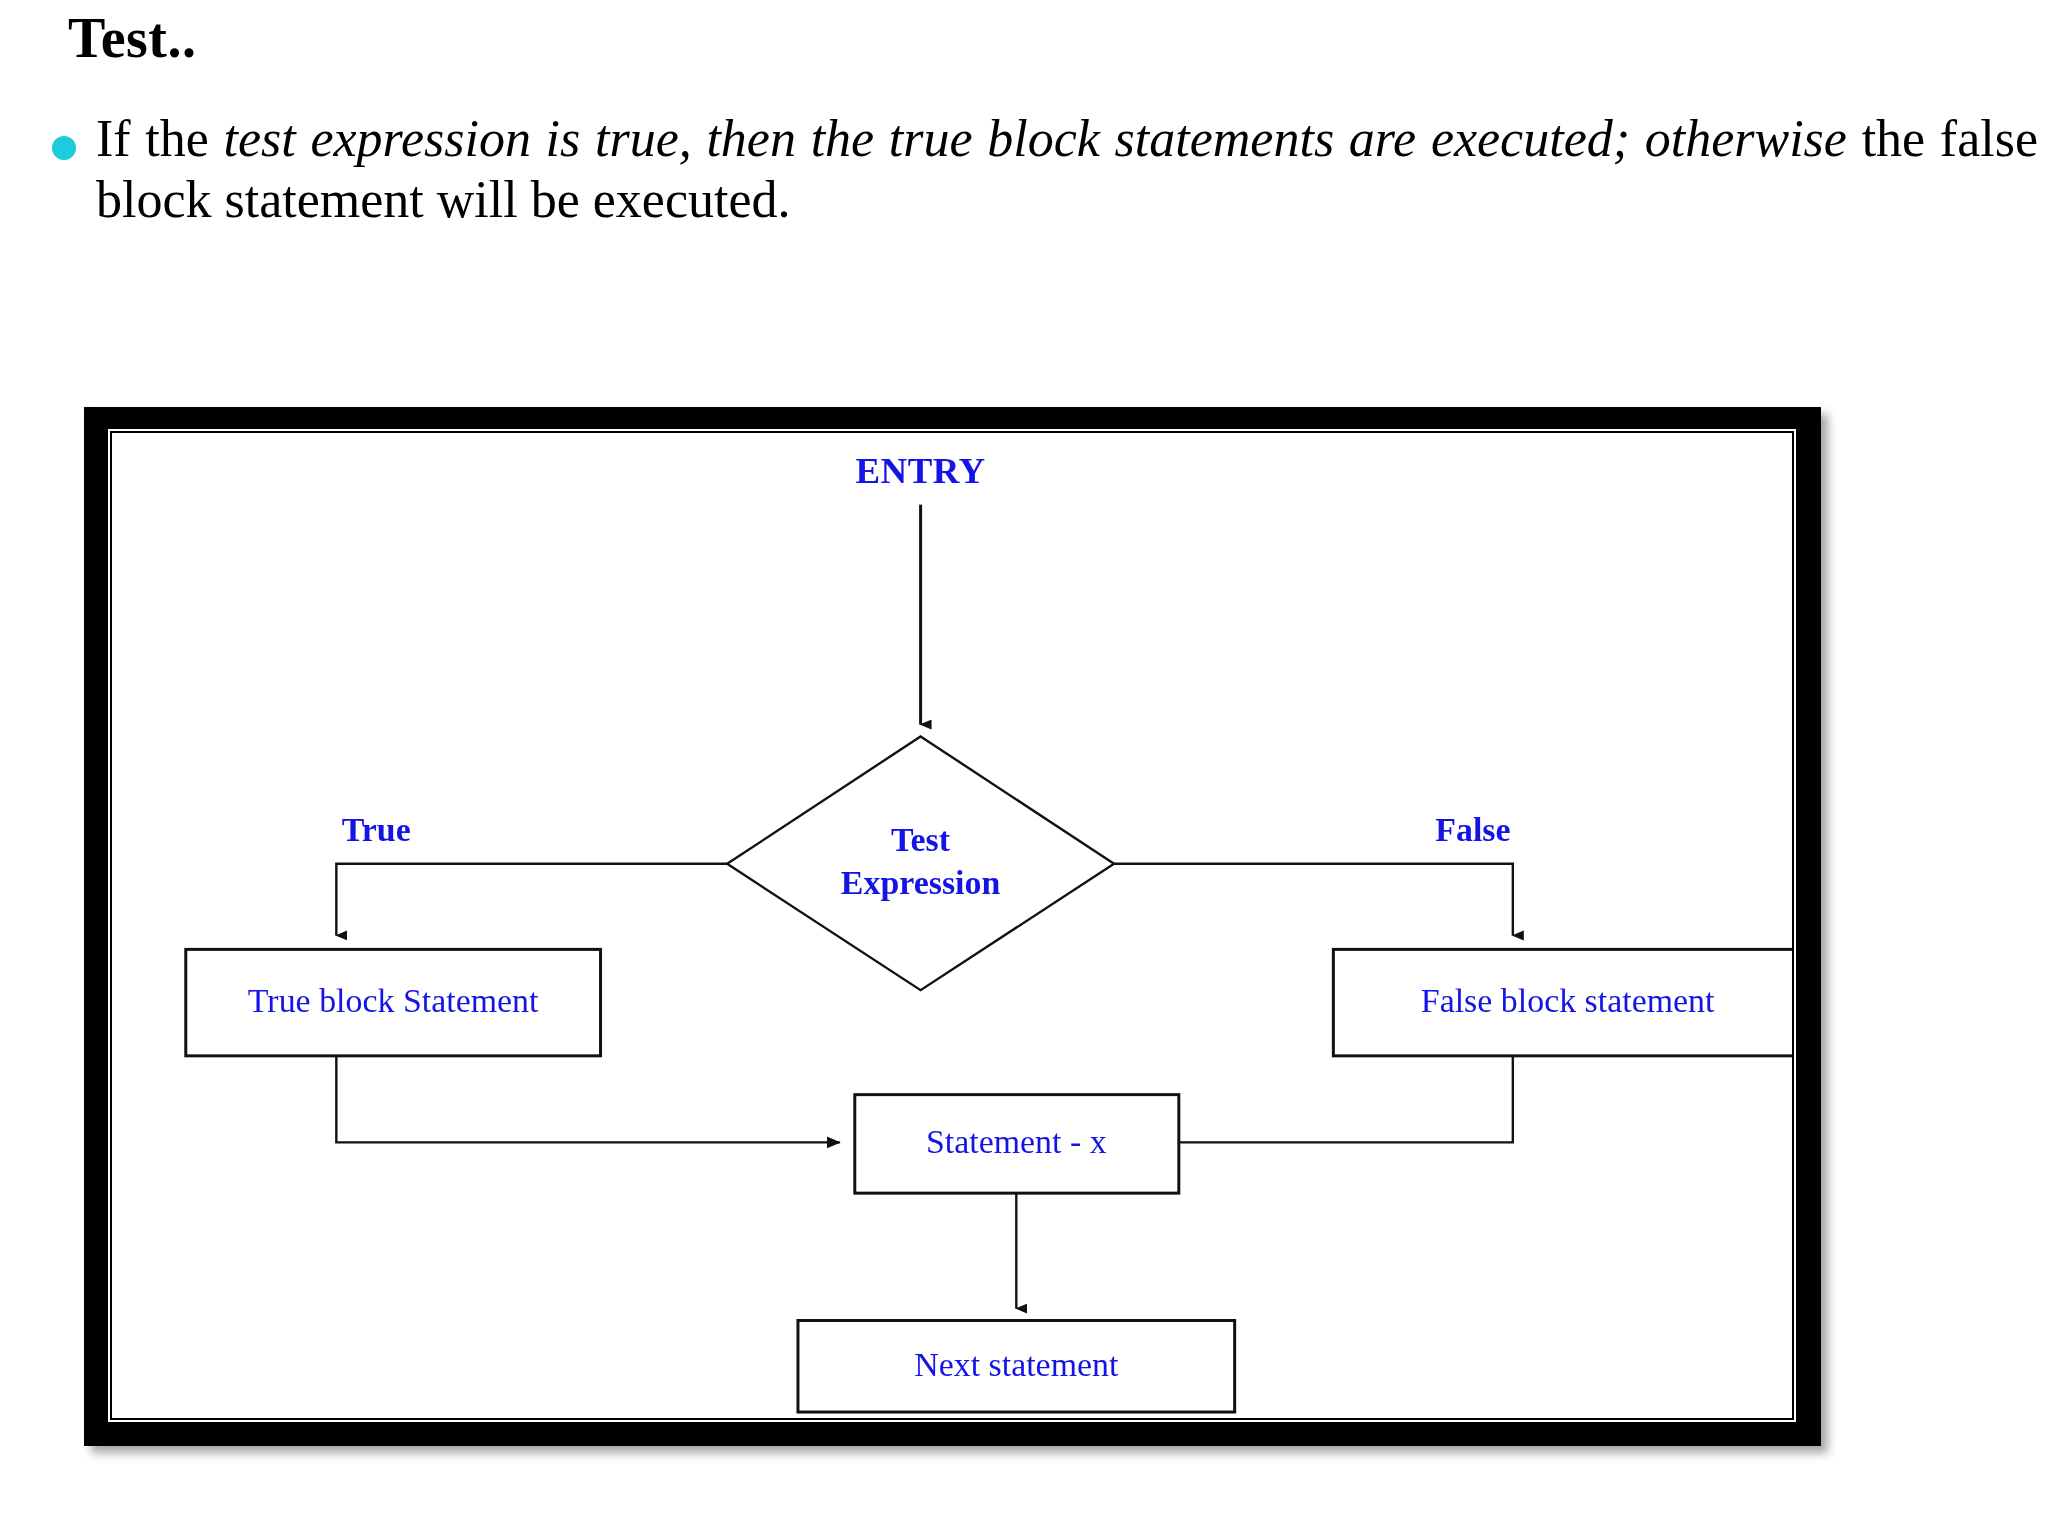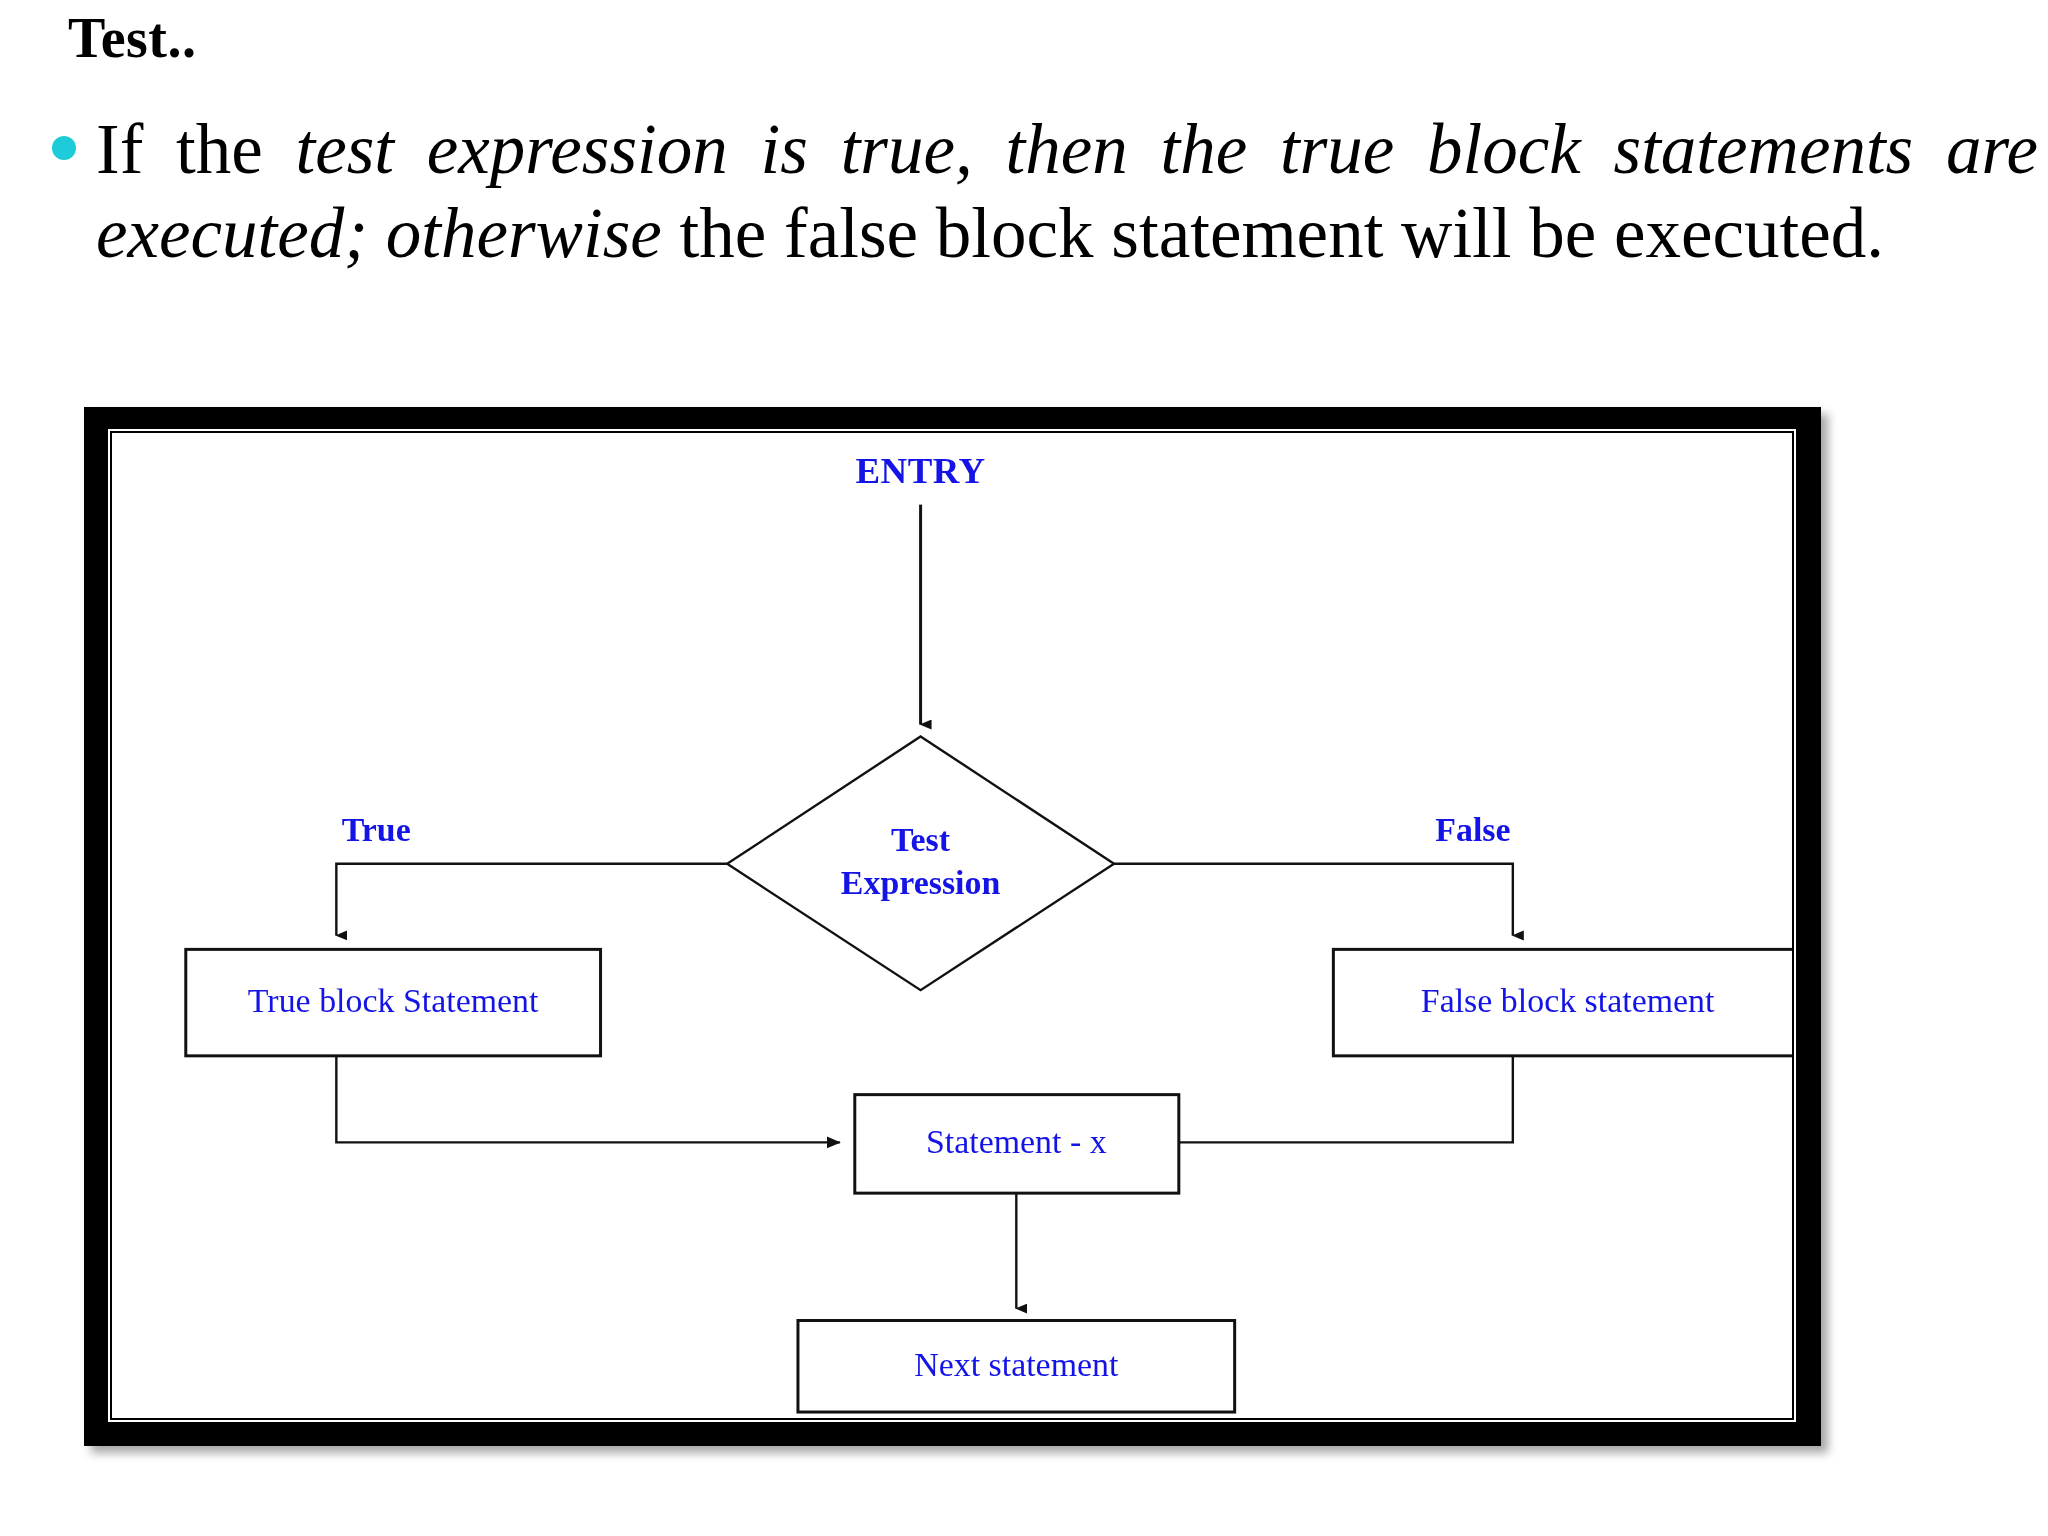--- a/index.html
+++ b/index.html
@@ -43,21 +43,21 @@
     width: 24px;
     height: 24px;
     border-radius: 50%;
     background: #1ECBD8;
     margin-top: 28px;
     margin-right: 20px;
   }
   #bullet-text {
     flex: 1 1 auto;
     font-family: "Liberation Serif", "DejaVu Serif", serif;
-    font-size: 71px;
+    font-size: 52px;
     line-height: 1.18;
     color: #000000;
     text-align: justify;
     text-justify: inter-word;
     padding-right: 4px;
   }
   #bullet-text .em {
     font-style: italic;
   }
 

